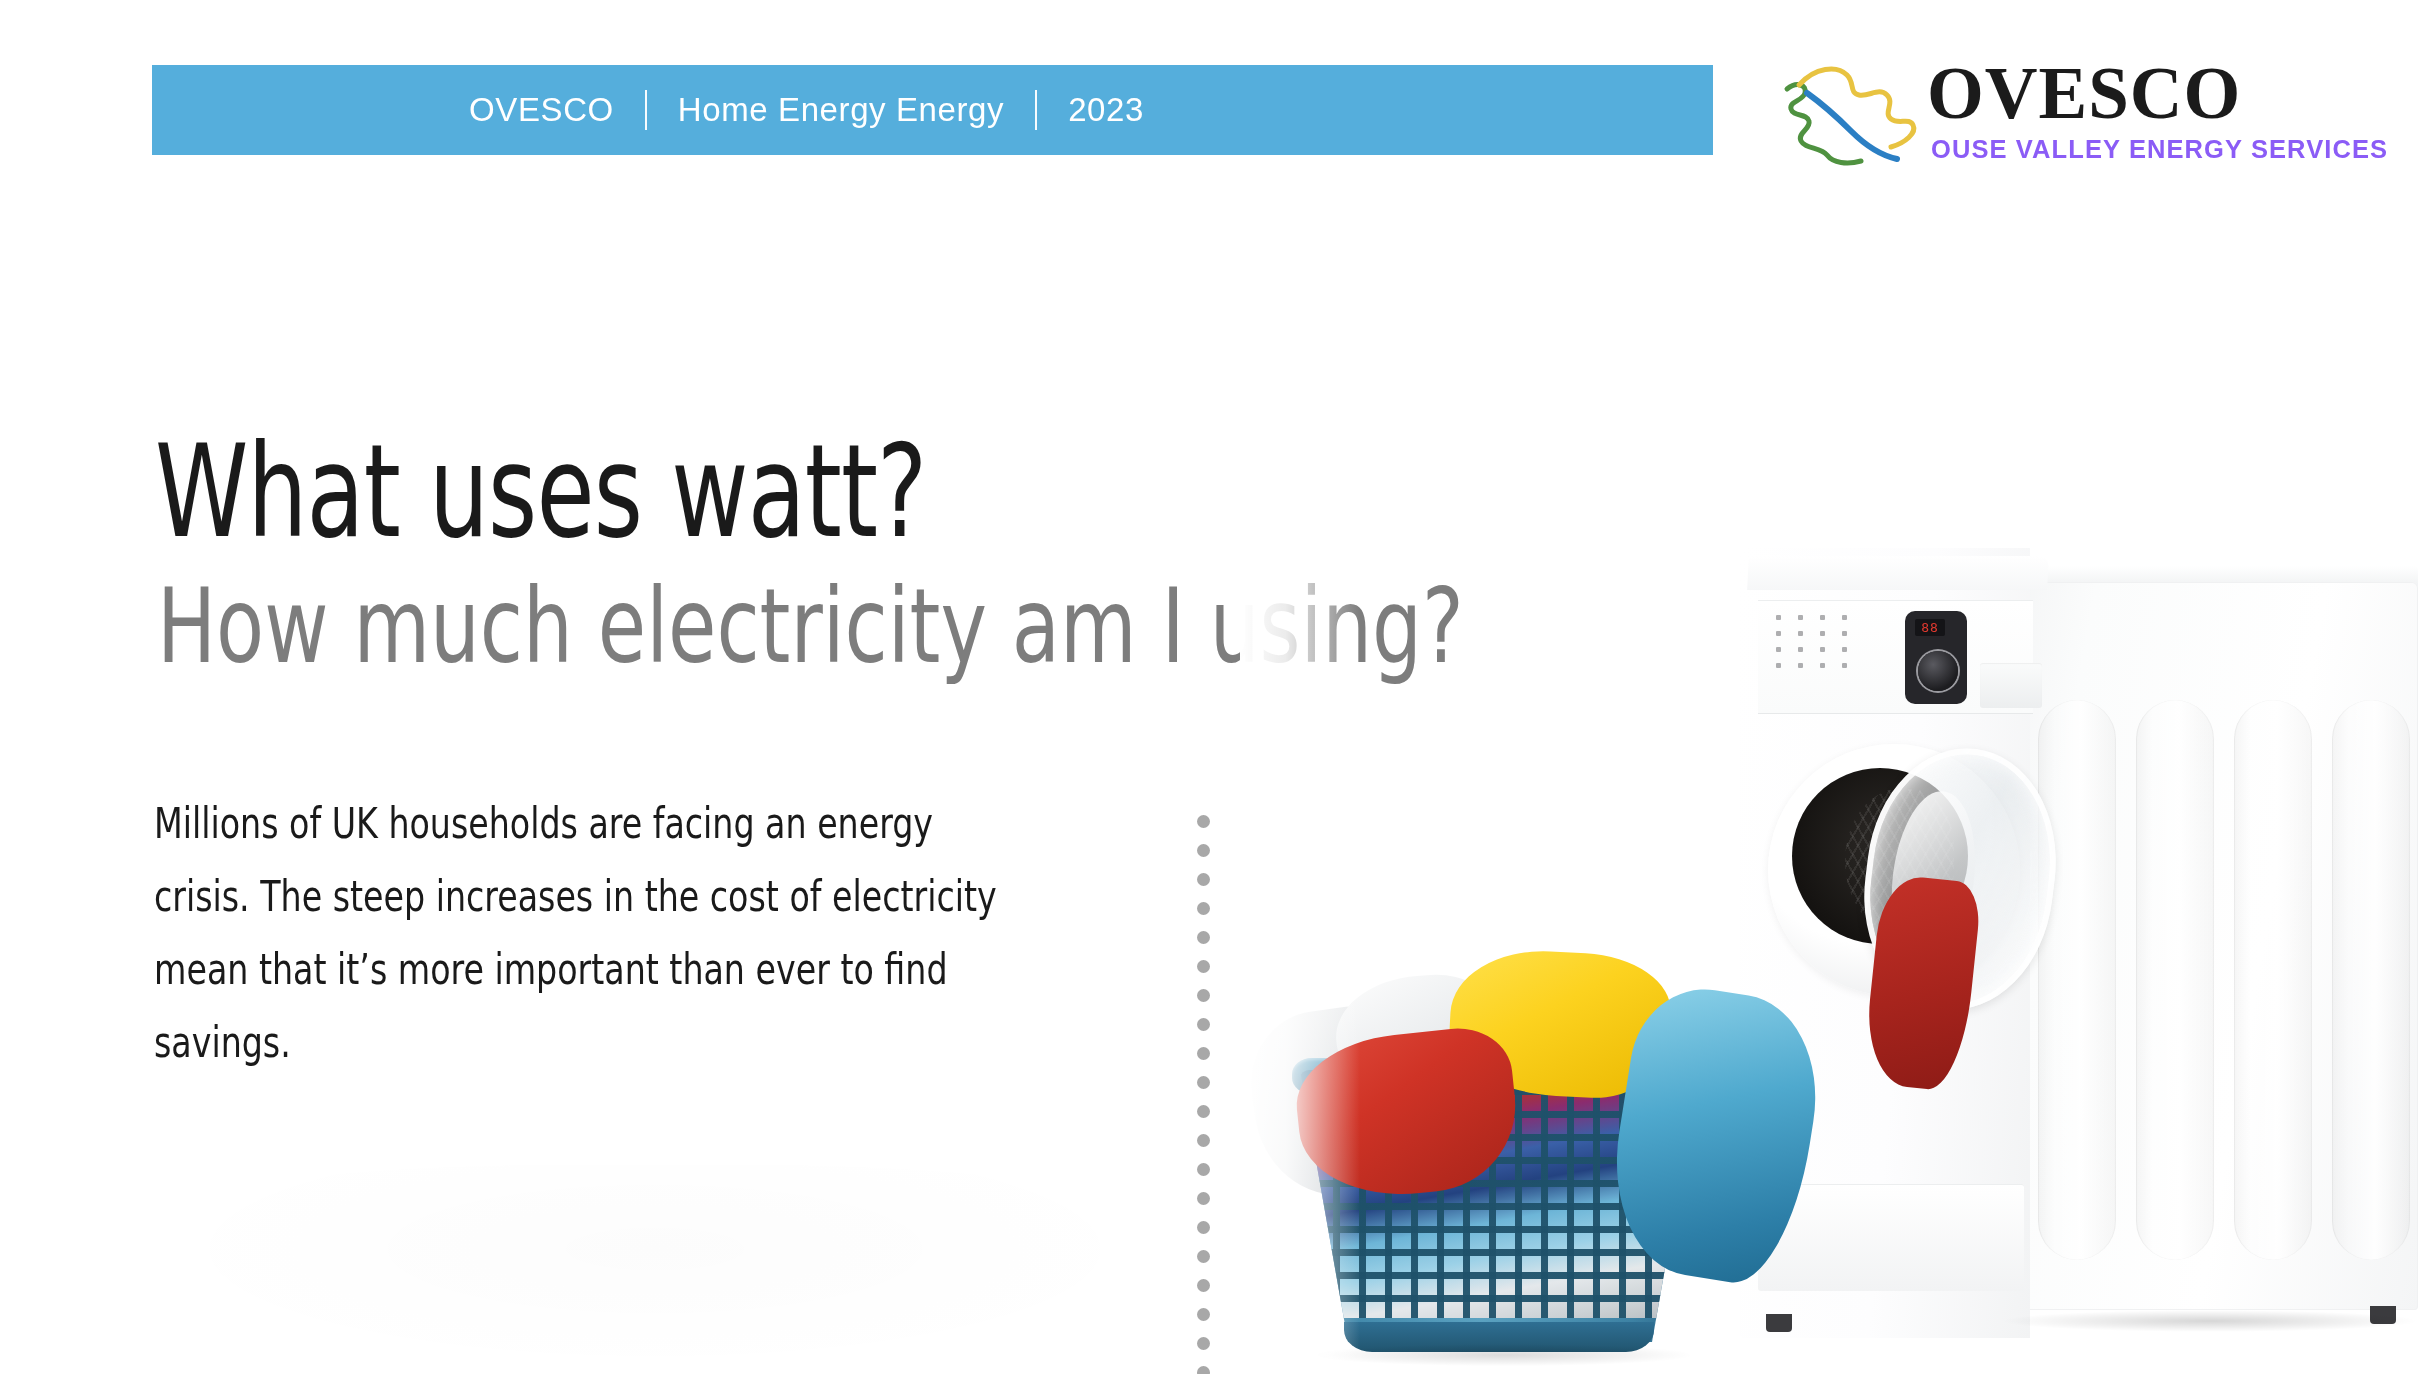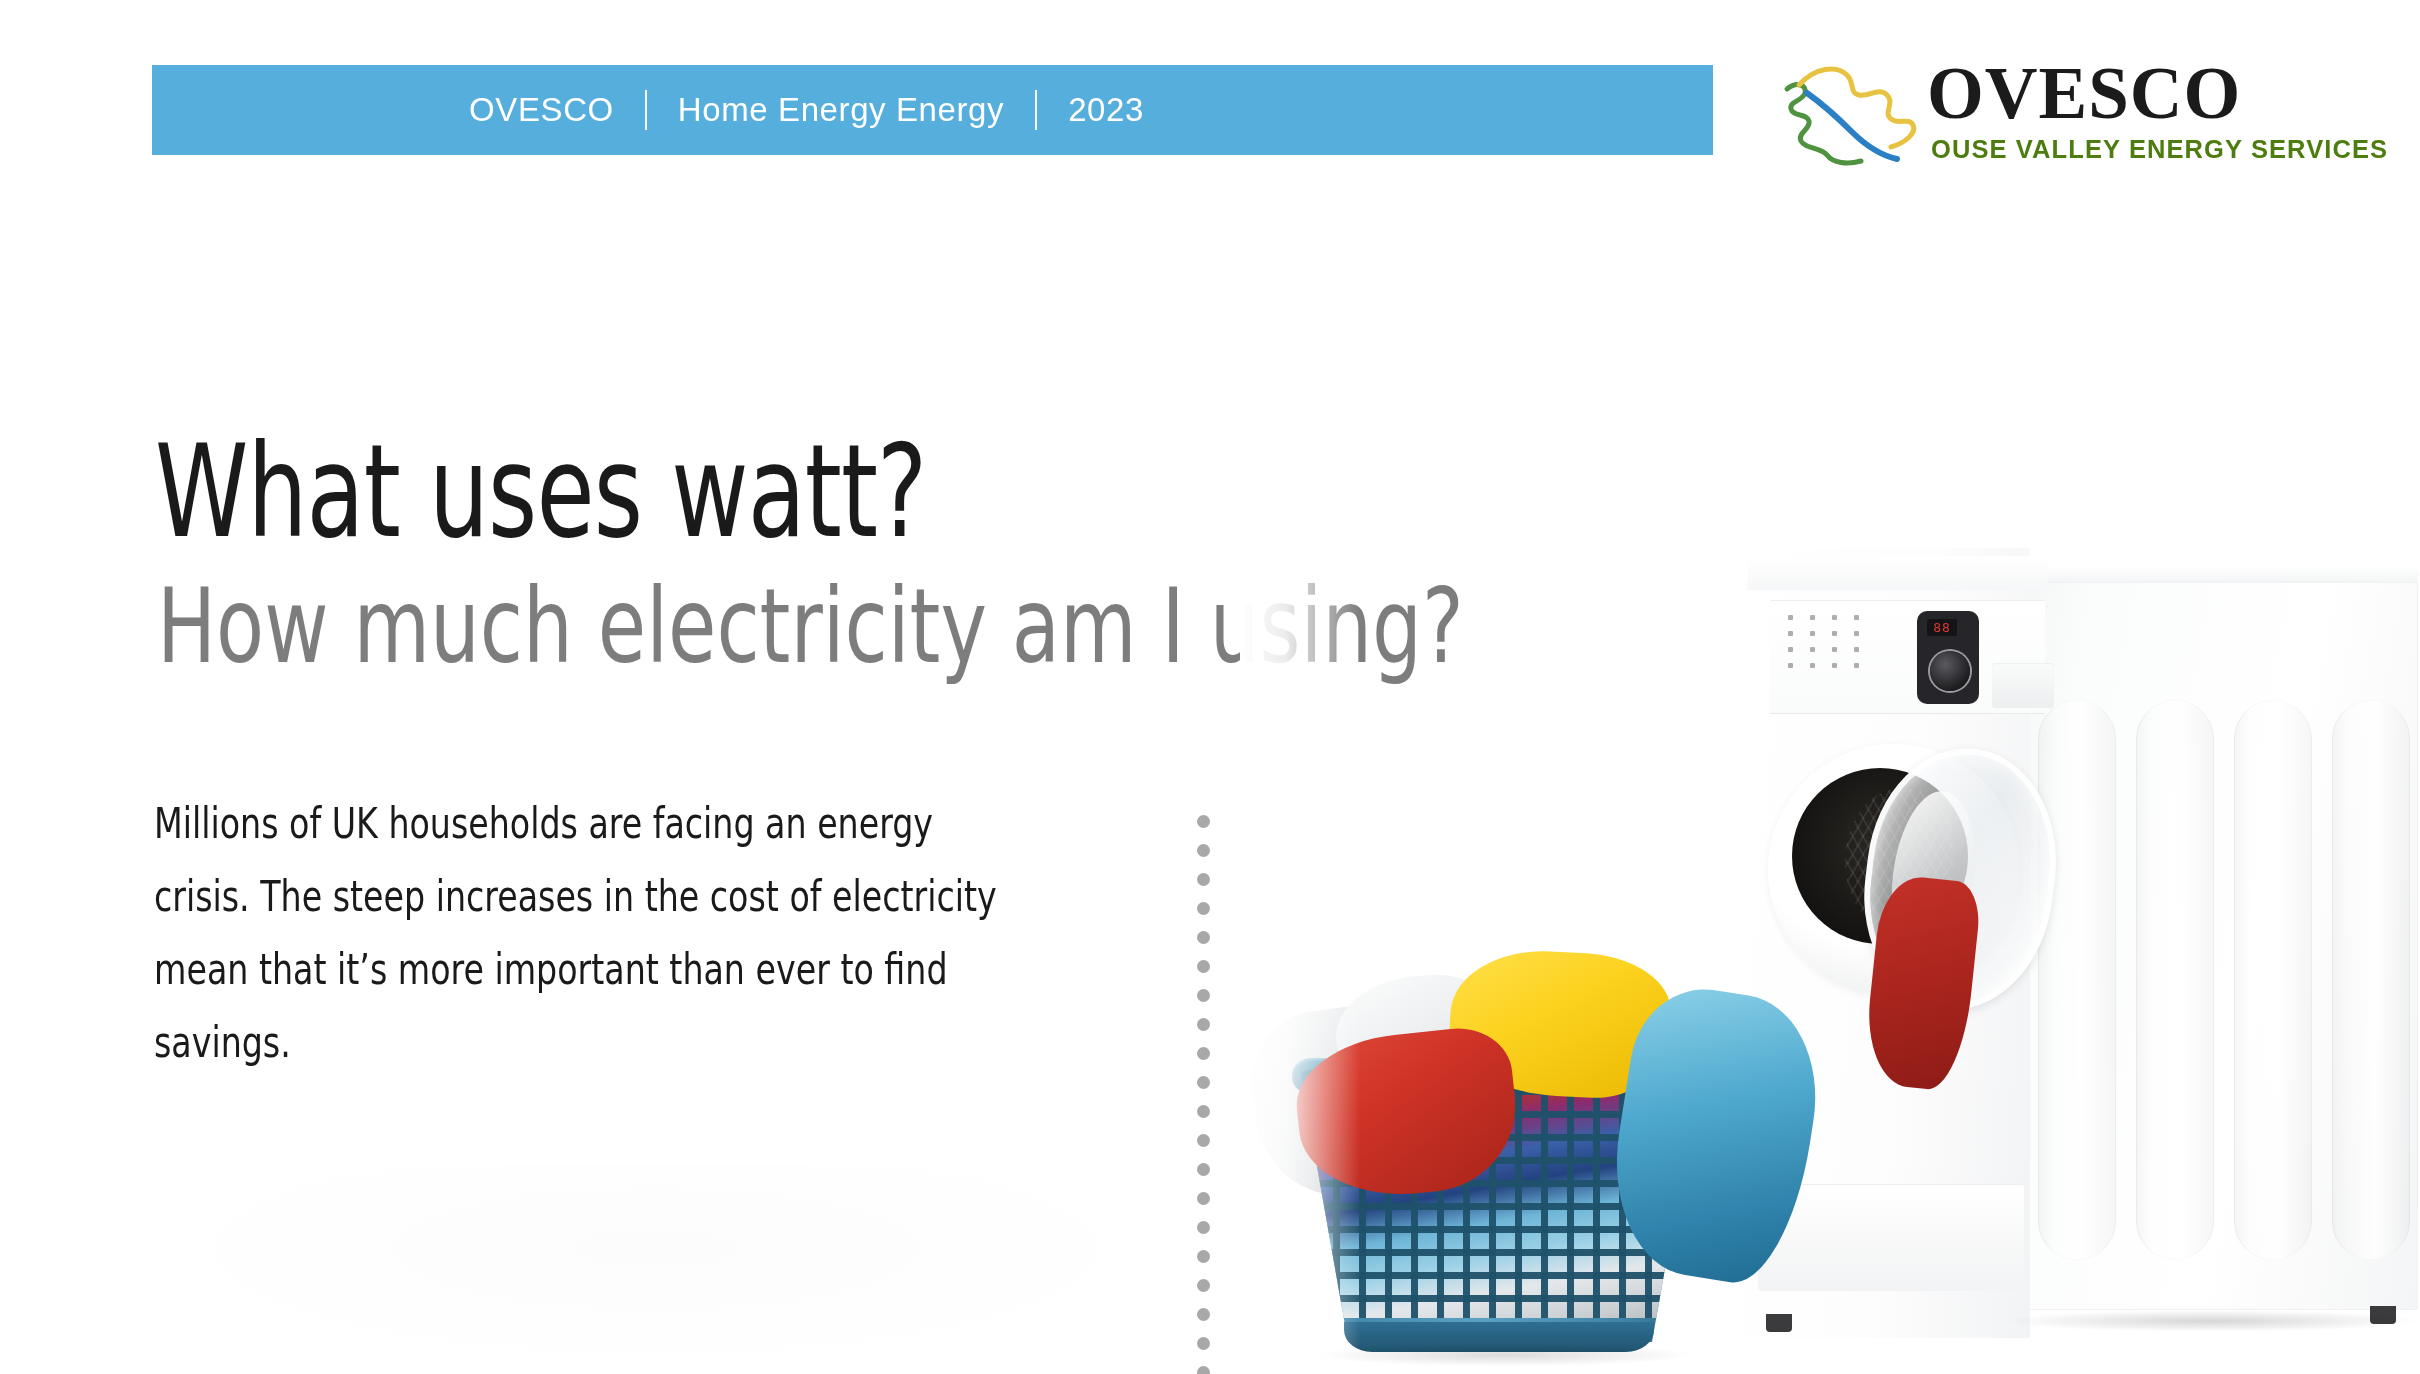--- a/index.html
+++ b/index.html
@@ -85,21 +85,21 @@
     white-space: nowrap;
   }
   .logo-sub {
     position: absolute;
     left: 156px;
     top: 90px;
     font-family: "Liberation Sans", sans-serif;
     font-weight: bold;
     font-size: 25.5px;
     letter-spacing: 1.1px;
-    color: #4d7c0f;
+    color: #8b5cf6;
     white-space: nowrap;
     text-align: center;
   }
 
   
   .title {
     position: absolute;
     left: 155px;
     top: 428px;
     font-family: "DejaVu Sans Condensed", "Liberation Sans Narrow", "Liberation Sans", sans-serif;
@@ -219,21 +219,21 @@
     left: 8px;
     top: 8px;
     width: 300px;
     height: 34px;
     background: linear-gradient(180deg, #ffffff, #f6f7f8);
     border-radius: 6px 10px 0 0;
     transform: skewX(-3deg);
   }
   .wm-panel {
     position: absolute;
-    left: 30px;
+    left: 18px;
     top: 52px;
     width: 275px;
     height: 112px;
     background: linear-gradient(180deg, #ffffff, #fafbfb);
     border-top: 1px solid #eceeef;
     border-bottom: 1px solid #e7e9ea;
   }
   .panel-black {
     position: absolute;
     left: 147px;

